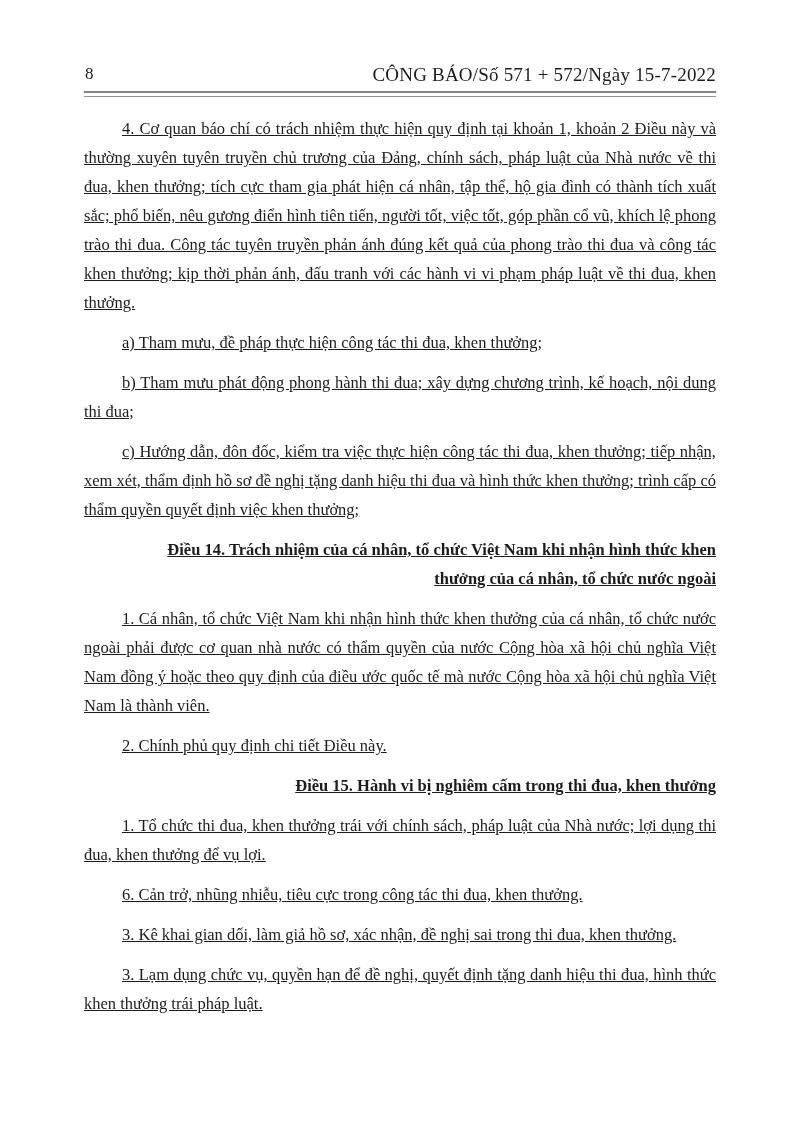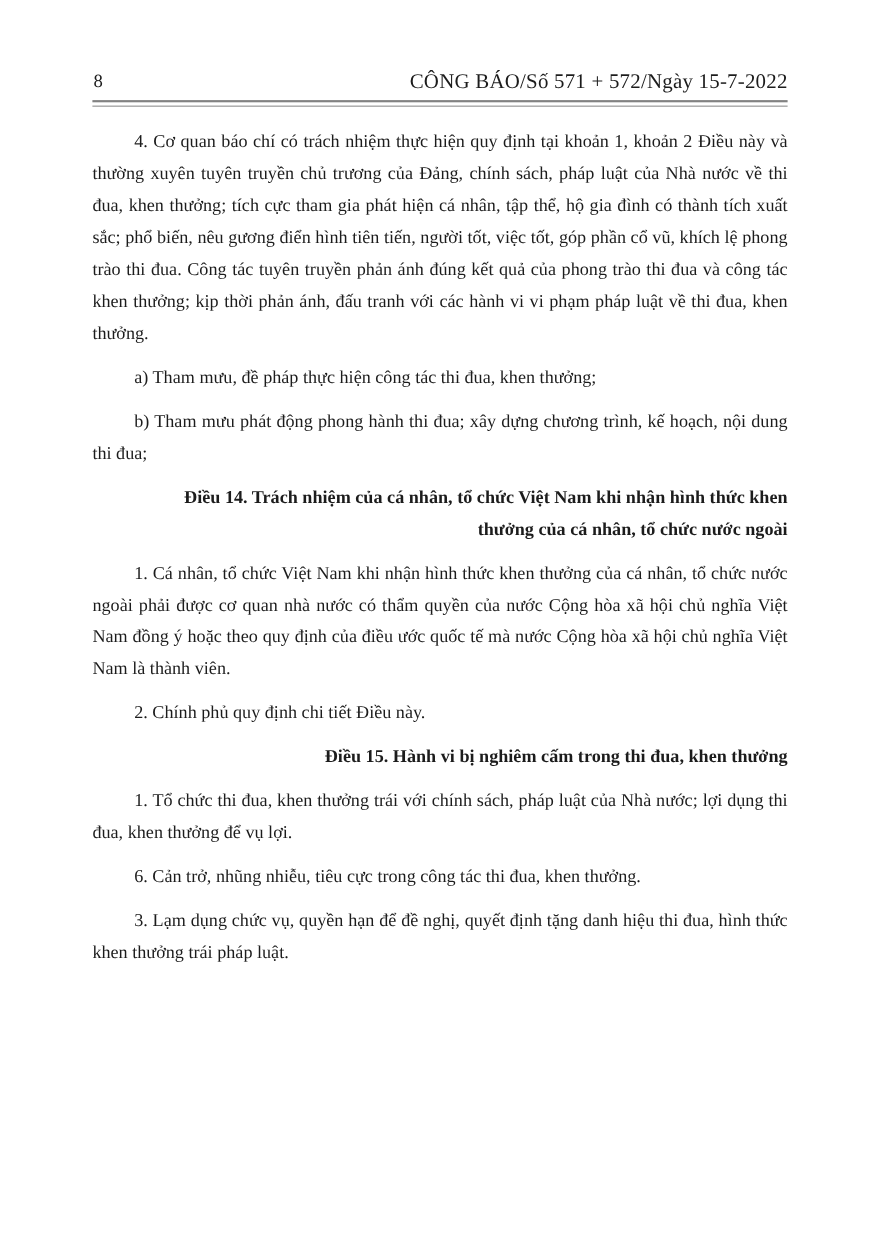--- a/index.html
+++ b/index.html
@@ -49,20 +49,21 @@
   .doc-body {
     width: 632px;
     margin: 17px 84px 0 84px;
     font-size: 16.5px;
     line-height: 29px;
     text-align: justify;
   }
   .doc-body p {
     margin: 11px 0 2px 0;
     text-indent: 38px;
+    text-decoration: underline;
   }
   .doc-body p.heading {
     font-weight: bold;
     text-align: right;
   }
 </style>
 </head>
 <body>
 
 <div class="page">
@@ -71,22 +72,24 @@
     <span class="page-number">8</span>
     <div class="header-title">CÔNG BÁO/Số 571 + 572/Ngày 15-7-2022</div>
   </div>
 
   <div class="header-rule"></div>
 
   <div class="doc-body">
       <p class="body">4. Cơ quan báo chí có trách nhiệm thực hiện quy định tại khoản 1, khoản 2 Điều này và thường xuyên tuyên truyền chủ trương của Đảng, chính sách, pháp luật của Nhà nước về thi đua, khen thưởng; tích cực tham gia phát hiện cá nhân, tập thể, hộ gia đình có thành tích xuất sắc; phổ biến, nêu gương điển hình tiên tiến, người tốt, việc tốt, góp phần cổ vũ, khích lệ phong trào thi đua. Công tác tuyên truyền phản ánh đúng kết quả của phong trào thi đua và công tác khen thưởng; kịp thời phản ánh, đấu tranh với các hành vi vi phạm pháp luật về thi đua, khen thưởng.</p>
       <p class="body">a) Tham mưu, đề pháp thực hiện công tác thi đua, khen thưởng;</p>
       <p class="body">b) Tham mưu phát động phong hành thi đua; xây dựng chương trình, kế hoạch, nội dung thi đua;</p>
+      <p class="body">c) Hướng dẫn, đôn đốc, kiểm tra việc thực hiện công tác thi đua, khen thưởng; tiếp nhận, xem xét, thẩm định hồ sơ đề nghị tặng danh hiệu thi đua và hình thức khen thưởng; trình cấp có thẩm quyền quyết định việc khen thưởng;</p>
       <p class="heading">Điều 14. Trách nhiệm của cá nhân, tổ chức Việt Nam khi nhận hình thức khen thưởng của cá nhân, tổ chức nước ngoài</p>
       <p class="body">1. Cá nhân, tổ chức Việt Nam khi nhận hình thức khen thưởng của cá nhân, tổ chức nước ngoài phải được cơ quan nhà nước có thẩm quyền của nước Cộng hòa xã hội chủ nghĩa Việt Nam đồng ý hoặc theo quy định của điều ước quốc tế mà nước Cộng hòa xã hội chủ nghĩa Việt Nam là thành viên.</p>
       <p class="body">2. Chính phủ quy định chi tiết Điều này.</p>
       <p class="heading">Điều 15. Hành vi bị nghiêm cấm trong thi đua, khen thưởng</p>
       <p class="body">1. Tổ chức thi đua, khen thưởng trái với chính sách, pháp luật của Nhà nước; lợi dụng thi đua, khen thưởng để vụ lợi.</p>
       <p class="body">6. Cản trở, nhũng nhiễu, tiêu cực trong công tác thi đua, khen thưởng.</p>
+      <p class="body">3. Kê khai gian dối, làm giả hồ sơ, xác nhận, đề nghị sai trong thi đua, khen thưởng.</p>
       <p class="body">3. Lạm dụng chức vụ, quyền hạn để đề nghị, quyết định tặng danh hiệu thi đua, hình thức khen thưởng trái pháp luật.</p>
     </div>
 
 </div>
 
 </body></html>

